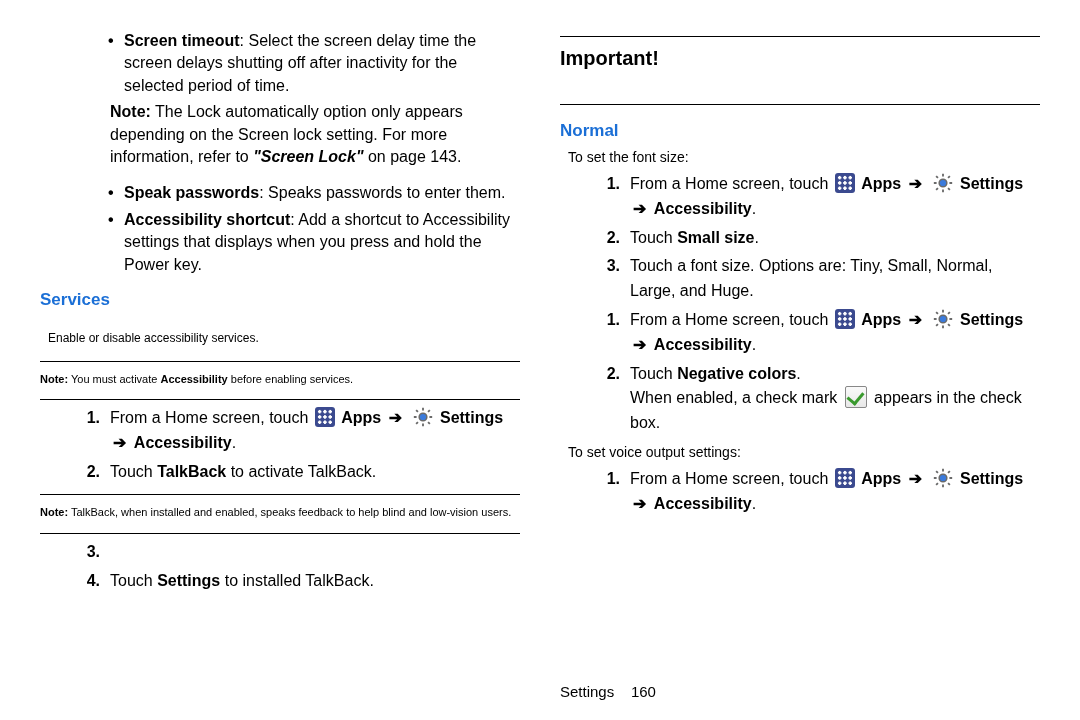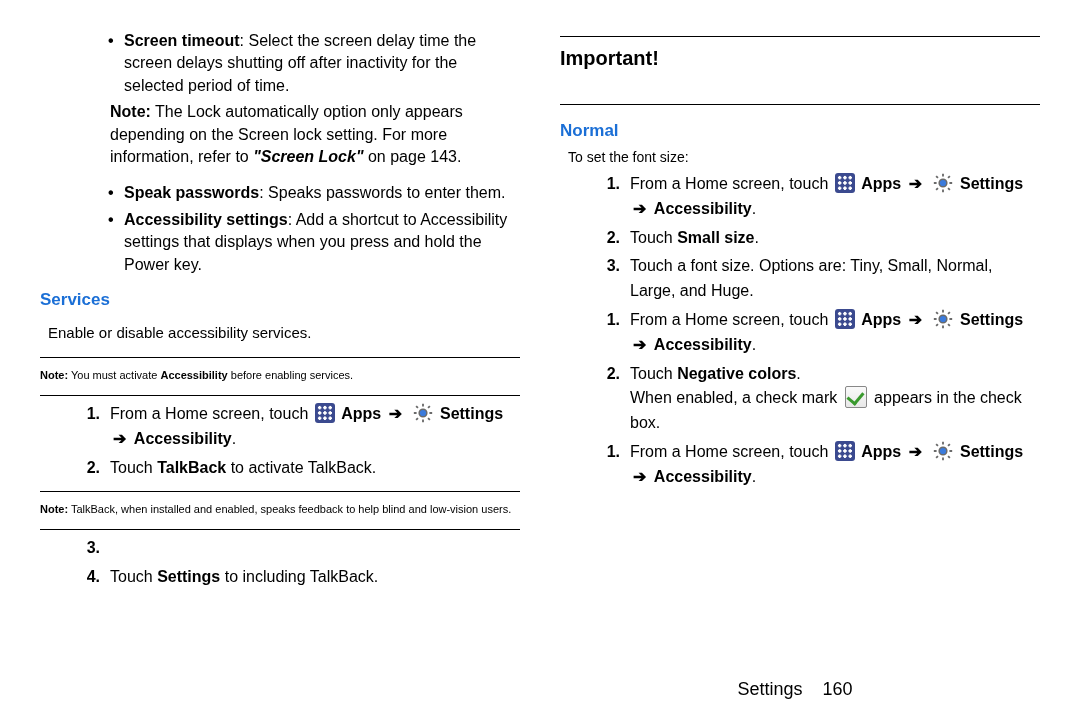--- a/index.html
+++ b/index.html
@@ -3,42 +3,42 @@
 <meta charset="utf-8">
 <style>
   html,body{margin:0;padding:0;width:1080px;height:720px;font-family:Arial,Helvetica,sans-serif;background:#fff;color:#000}
   .page{display:flex;width:1080px;height:720px;box-sizing:border-box;padding:30px 40px 20px 40px;gap:40px}
   .col{flex:1;display:flex;flex-direction:column;min-width:0}
   .bullet-list{margin:0;padding:0;list-style:none}
   .bullet-item{display:flex;margin-bottom:4px;padding-left:68px;font-family:"Arial Narrow",Arial,sans-serif;font-stretch:condensed;font-size:16px;line-height:1.4}
   .bullet-item .dot{min-width:10px;margin-right:6px;font-weight:bold}
   .note-block{padding-left:70px;font-family:"Arial Narrow",Arial,sans-serif;font-stretch:condensed;font-size:16px;line-height:1.4;margin-bottom:14px}
   .section-head{color:#1b6fd6;font-weight:bold;font-size:17px;margin:10px 0 4px 0;padding-left:0}
-  .section-sub{font-size:15px;margin:8px 0 8px 0;padding-left:8px;line-height:1.4}
+  .section-sub{font-size:12px;margin:16px 0 8px 0;padding-left:8px;line-height:1.4}
   .hr{border:none;border-top:1px solid #000;margin:6px 0}
   .note-line{font-size:11px;line-height:1.4;padding-left:0;margin:4px 0 6px 0}
   .ol{list-style:none;margin:0;padding:0}
   .li-num{display:flex;font-size:16px;line-height:1.55;margin-bottom:4px}
   .li-num .n{min-width:60px;text-align:right;padding-right:10px;font-weight:bold}
   .li-num .t{flex:1}
   .body-line{font-size:14px;line-height:1.5;margin:2px 0 4px 0;padding-left:8px}
   b{font-weight:bold}
   .icon{display:inline-block;vertical-align:-4px;margin:0 2px}
   .apps-icon{width:20px;height:20px;background:#3b4a8f;border-radius:3px;position:relative}
   .apps-icon::before{content:"";position:absolute;inset:2px;background:
     radial-gradient(circle,#fff 1.5px,transparent 1.6px) 0 0/5.3px 5.3px}
   .gear-icon{width:22px;height:22px;position:relative;display:inline-block;vertical-align:-5px;margin:0 2px}
   .gear-icon svg{width:22px;height:22px}
   .arrow{font-weight:bold;margin:0 3px}
   .toggle-icon{display:inline-block;width:44px;height:18px;border:1px solid #888;border-radius:3px;background:linear-gradient(#f5f5f5,#ddd);vertical-align:-4px;position:relative;margin:0 4px}
   .toggle-icon::after{content:"";position:absolute;right:1px;top:1px;bottom:1px;width:20px;background:linear-gradient(#6ec03e,#4a9b1e);border-radius:2px}
   .toggle-icon::before{content:"";position:absolute;left:14px;top:4px;width:1px;height:10px;background:#aaa}
   .check-icon{display:inline-block;width:20px;height:20px;border:1px solid #888;border-radius:2px;background:linear-gradient(#fafafa,#e8e8e8);vertical-align:-5px;position:relative;margin:0 3px}
   .check-icon::after{content:"";position:absolute;left:4px;top:2px;width:8px;height:12px;border-right:3px solid #3a9a2e;border-bottom:3px solid #3a9a2e;transform:rotate(40deg)}
-  .footer{margin-top:auto;text-align:center;font-size:18px;padding-right:10px;padding-top:14px}
+  .footer{margin-top:auto;text-align:left;font-size:15px;padding-right:10px;padding-top:14px}
   .italic{font-style:italic}
   .txt{}
   .inote{font-size:20px;line-height:1.5;display:flex;margin-bottom:25px}
   .inote .lab{font-weight:bold;min-width:92px}
   .inote .body{flex:1}
 </style>
 </head>
 <body>
 
 <div class="page">
@@ -55,21 +55,21 @@
       <b>Note:</b>
       <span>The Lock automatically option only appears depending on the Screen lock setting. For more information, refer to </span><span class="italic"><b>"Screen Lock"</b></span><span> on page 143.</span>
     </div>
     <ul class="bullet-list">
       <li class="bullet-item">
         <span class="dot">•</span>
         <span class="txt"><b>Speak passwords</b><span>: Speaks passwords to enter them.</span></span>
       </li>
       <li class="bullet-item">
         <span class="dot">•</span>
-        <span class="txt"><b>Accessibility settings</b><span>: Add a shortcut to Accessibility settings that displays when you press and hold the Power key.</span></span>
+        <span class="txt"><b>Accessibility shortcut</b><span>: Add a shortcut to Accessibility settings that displays when you press and hold the Power key.</span></span>
       </li>
     </ul>
 
     <div class="section-head">Services</div>
     <div class="section-sub">Enable or disable accessibility services.</div>
 
     <hr class="hr">
     <div class="note-line">
       <b>Note:</b><span> You must activate </span><b>Accessibility</b><span> before enabling services.</span>
     </div>
@@ -106,21 +106,21 @@
       <b>Note:</b><span> TalkBack, when installed and enabled, speaks feedback to help blind and low-vision users.</span>
     </div>
     <hr class="hr">
 
     <ol class="ol">
       <li class="li-num">
         <span class="n">3.</span>
       </li>
       <li class="li-num">
         <span class="n">4.</span>
-        <span class="t"><span>Touch </span><b>Settings</b><span> to including TalkBack.</span></span>
+        <span class="t"><span>Touch </span><b>Settings</b><span> to installed TalkBack.</span></span>
       </li>
     </ol>
   </div>
 
   <div class="col">
     <hr class="hr">
     <div class="inote">
       <span class="lab">Important!</span>
     </div>
     <hr class="hr">
@@ -180,20 +180,21 @@
       </li>
       <li class="li-num">
         <span class="n">2.</span>
         <span class="t">
           <span>Touch </span><b>Negative colors</b><span>.</span><br>
           <span>When enabled, a check mark </span><span class="check-icon"></span><span> appears in the check box.</span>
         </span>
       </li>
     </ol>
 
+    <div class="body-line">To set voice output settings:</div>
     <ol class="ol">
       <li class="li-num">
         <span class="n">1.</span>
         <span class="t">
           <span>From a Home screen, touch </span>
           <span class="icon apps-icon"></span>
           <b>Apps</b>
           <span class="arrow">➔</span>
           <span class="gear-icon"><svg viewBox="0 0 24 24">
                 <g fill="none" stroke="#6a6a6a" stroke-width="1.6">

